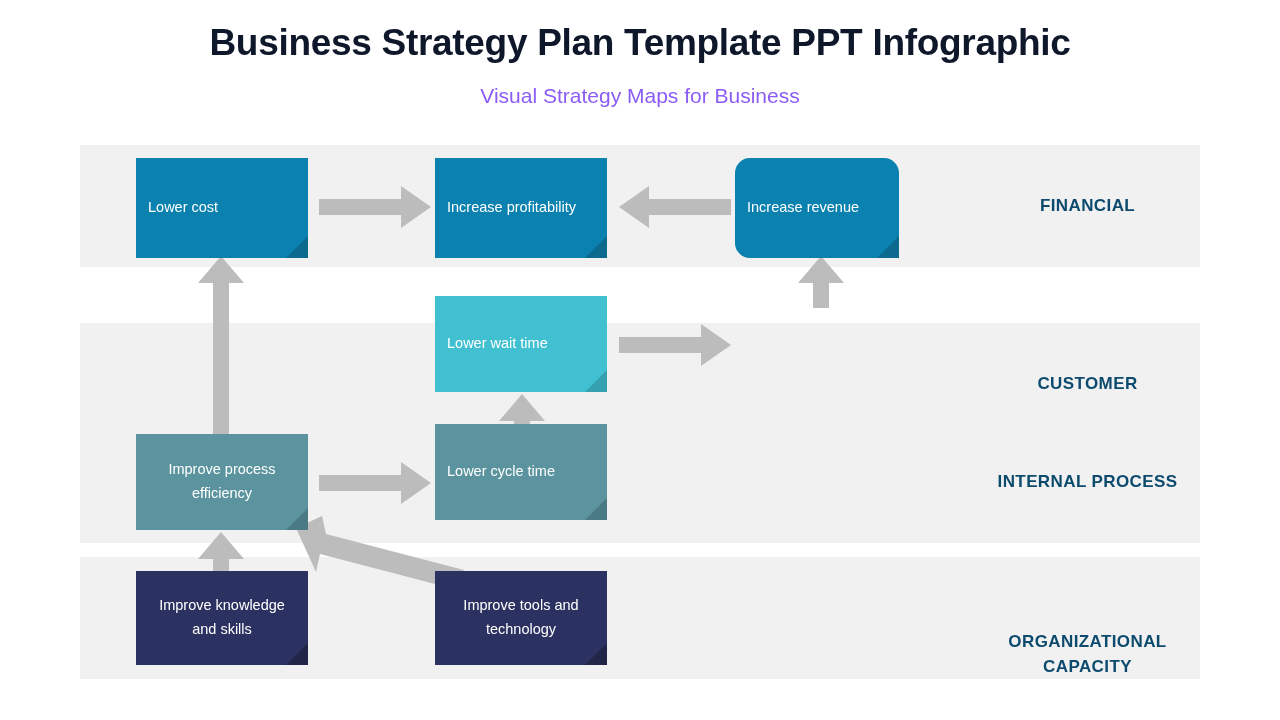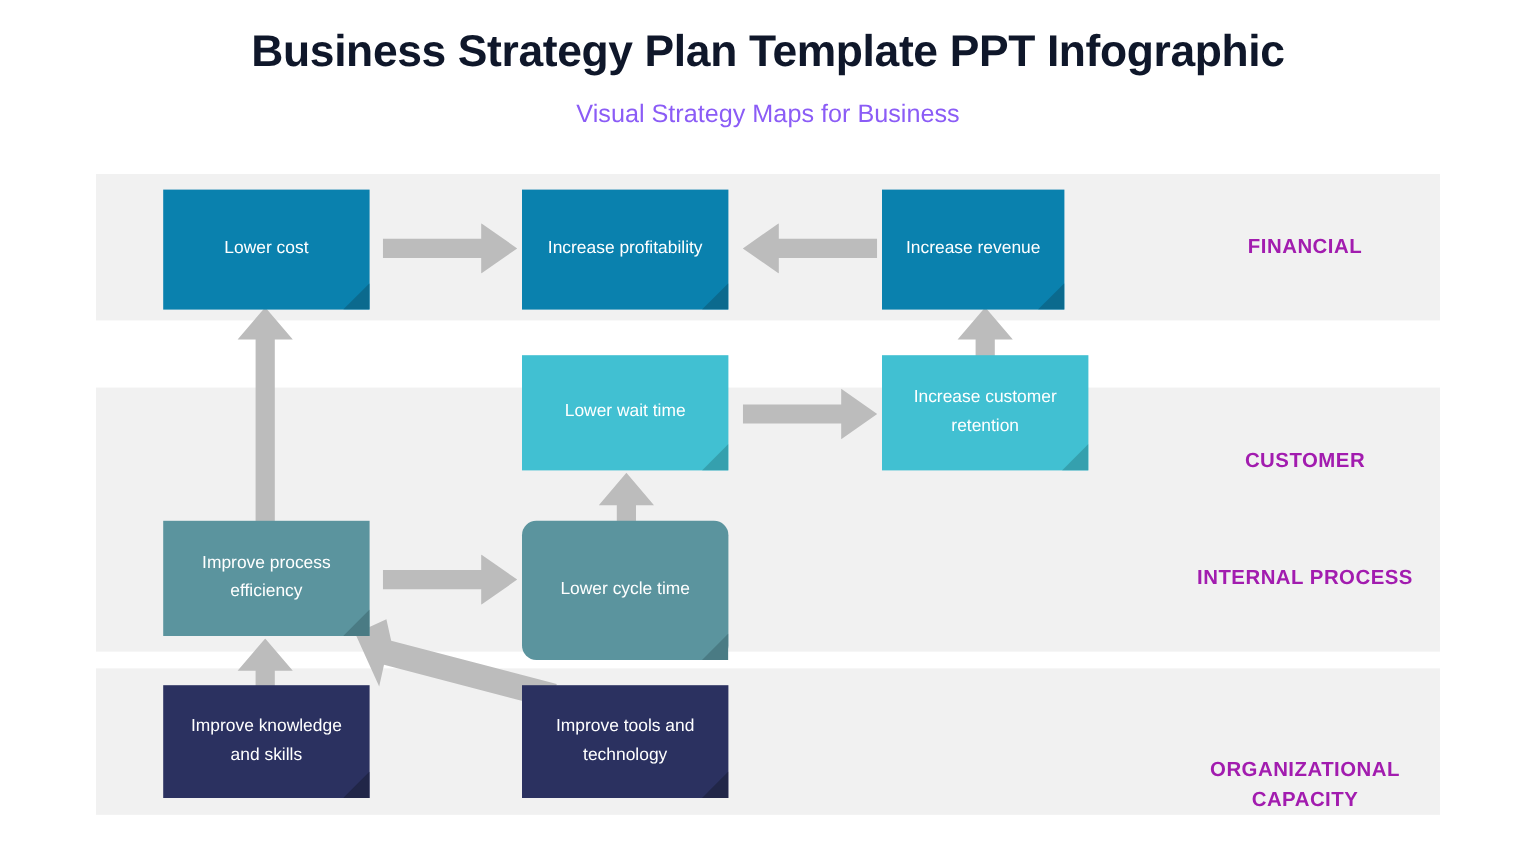--- a/index.html
+++ b/index.html
@@ -20,28 +20,28 @@
     font-size:21px;font-weight:normal;color:#8b5cf6;
   }
 
   
   .band{
     position:absolute;left:80px;width:1120px;background:#f1f1f1;
   }
   .band-label{
     position:absolute;right:0;top:0;width:225px;height:100%;
     display:flex;align-items:center;justify-content:center;
-    text-align:center;font-size:17px;font-weight:bold;color:#a21caf;
+    text-align:center;font-size:17px;font-weight:bold;color:#0c4a6e;
     letter-spacing:0.4px;line-height:1.45;box-sizing:border-box;padding:0 8px;
   }
 
   
   .box{
     position:absolute;box-sizing:border-box;
-    display:flex;align-items:center;justify-content:center;text-align:center;
+    display:flex;align-items:center;justify-content:flex-start;text-align:center;
     color:#ffffff;font-size:14.5px;line-height:1.65;padding:6px 12px;
   }
   .box .fold{
     position:absolute;right:0;bottom:0;width:22px;height:22px;
     pointer-events:none;
   }
 
   
   .arrow{position:absolute;}
   .arrow svg{display:block;}
@@ -135,57 +135,49 @@
 
   <div class="box" style="left:435px;top:158px;width:172px;height:100px;background:#0a81ae;">
     <span>Increase profitability</span>
     <span class="fold">
       <svg width="22" height="22" viewBox="0 0 22 22">
           <polygon points="22,0 22,22 0,22" fill="#0b6a8e"></polygon>
         </svg>
     </span>
   </div>
 
-  <div class="box" style="left:735px;top:158px;width:152px;height:100px;background:#0a81ae;">
+  <div class="box" style="left:735px;top:158px;width:164px;height:100px;background:#0a81ae;border-radius:15px;">
     <span>Increase revenue</span>
     <span class="fold">
       <svg width="22" height="22" viewBox="0 0 22 22">
           <polygon points="22,0 22,22 0,22" fill="#0b6a8e"></polygon>
         </svg>
     </span>
   </div>
 
   <div class="box" style="left:435px;top:296px;width:172px;height:96px;background:#41c0d2;">
     <span>Lower wait time</span>
     <span class="fold">
       <svg width="22" height="22" viewBox="0 0 22 22">
           <polygon points="22,0 22,22 0,22" fill="#35a0ae"></polygon>
         </svg>
     </span>
   </div>
 
-  <div class="box" style="left:735px;top:296px;width:172px;height:96px;background:#41c0d2;">
-    <span>Increase customer retention</span>
-    <span class="fold">
-      <svg width="22" height="22" viewBox="0 0 22 22">
-          <polygon points="22,0 22,22 0,22" fill="#35a0ae"></polygon>
-        </svg>
-    </span>
-  </div>
 
   <div class="box" style="left:136px;top:434px;width:172px;height:96px;background:#5b949e;">
     <span>Improve process efficiency</span>
     <span class="fold">
       <svg width="22" height="22" viewBox="0 0 22 22">
           <polygon points="22,0 22,22 0,22" fill="#4a7b84"></polygon>
         </svg>
     </span>
   </div>
 
-  <div class="box" style="left:435px;top:434px;width:172px;height:116px;background:#5b949e;border-radius:12px;">
+  <div class="box" style="left:435px;top:424px;width:172px;height:96px;background:#5b949e;">
     <span>Lower cycle time</span>
     <span class="fold">
       <svg width="22" height="22" viewBox="0 0 22 22">
           <polygon points="22,0 22,22 0,22" fill="#4a7b84"></polygon>
         </svg>
     </span>
   </div>
 
   <div class="box" style="left:136px;top:571px;width:172px;height:94px;background:#2b3160;">
     <span>Improve knowledge and skills</span>

